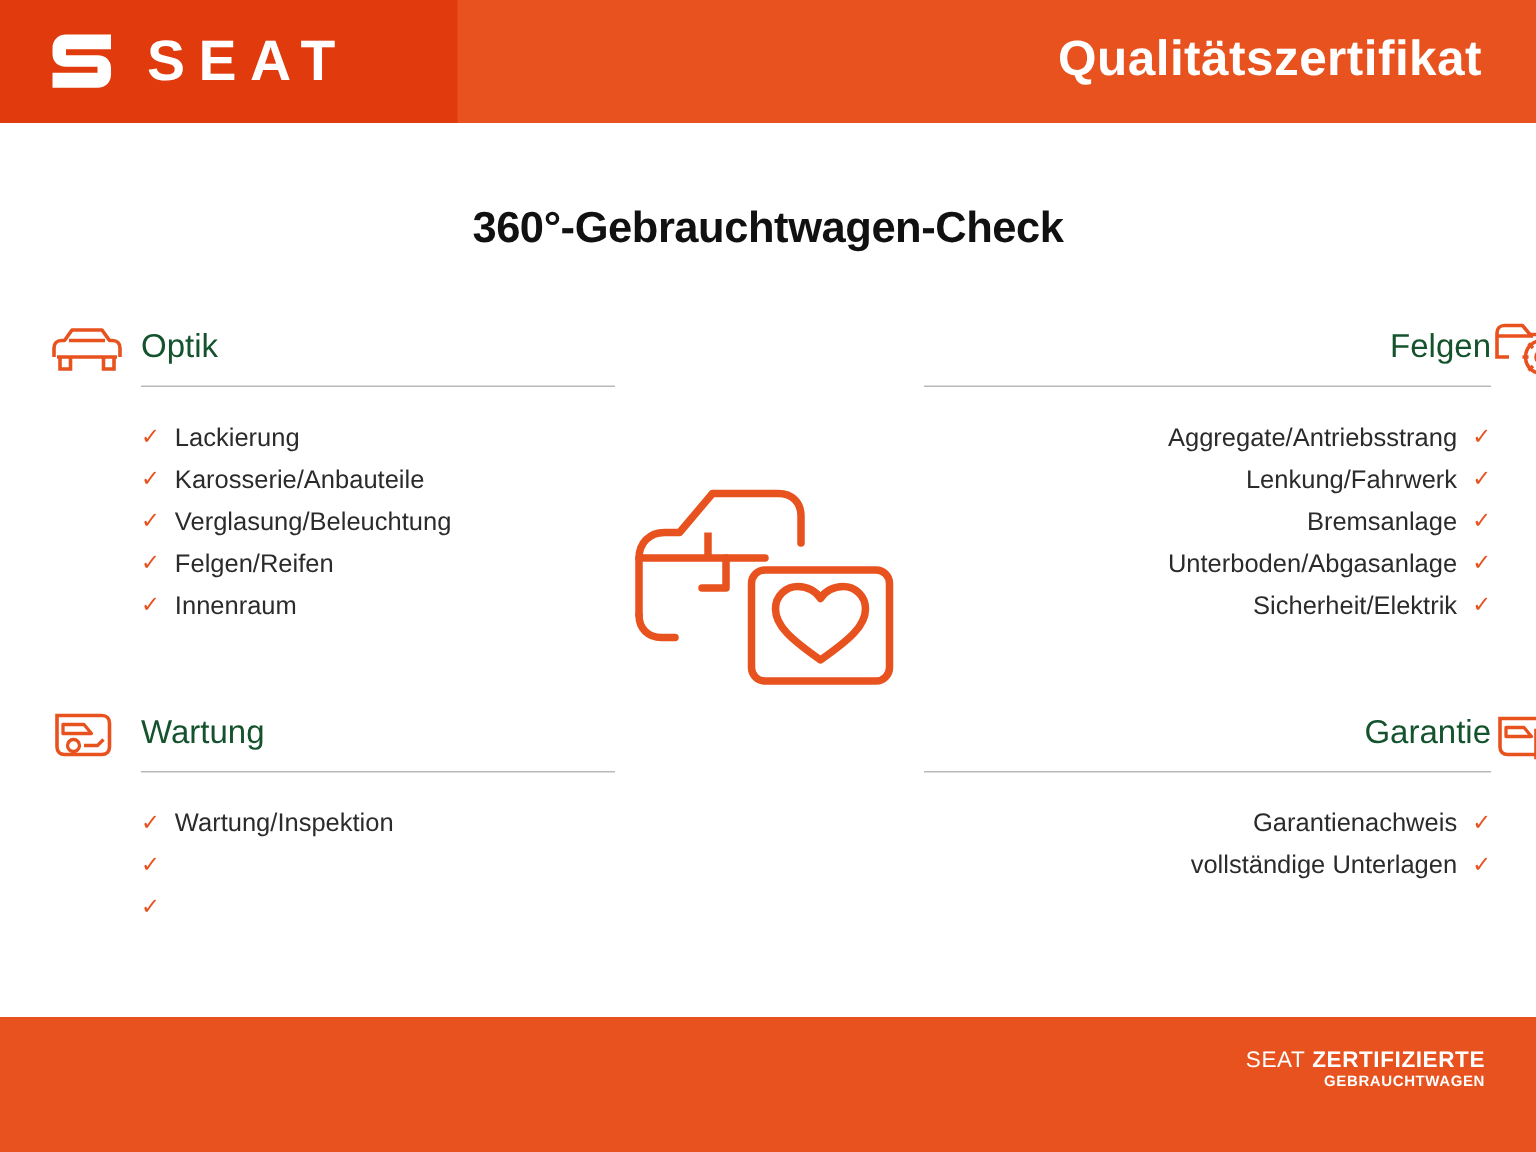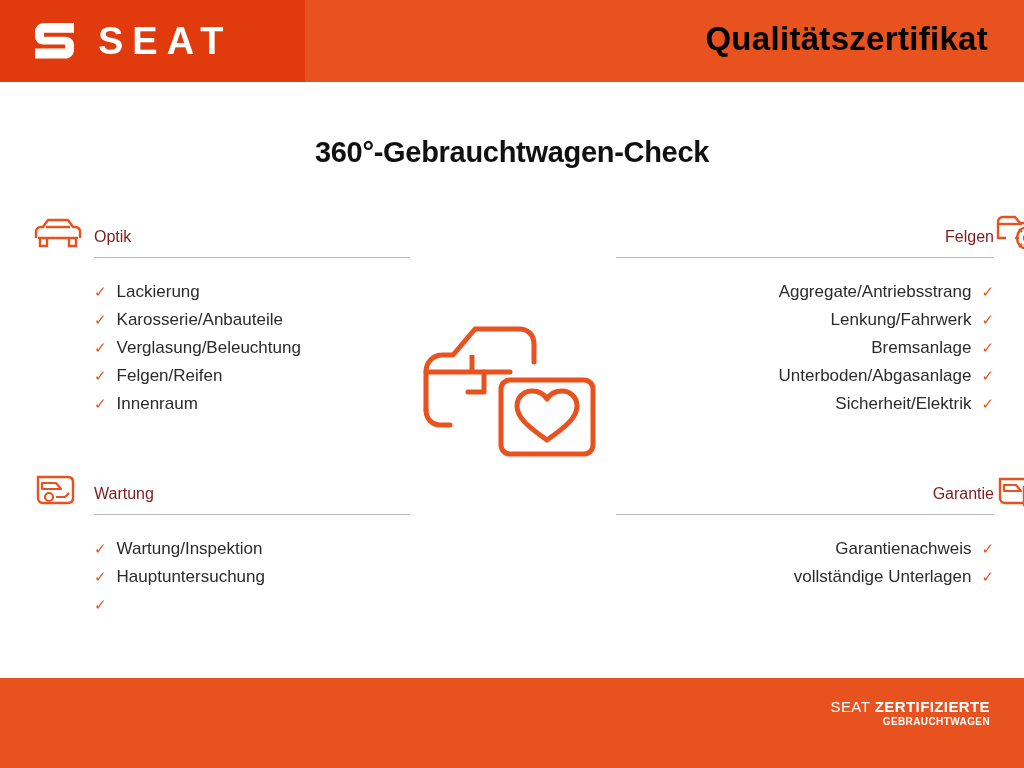--- a/index.html
+++ b/index.html
@@ -49,21 +49,21 @@
     font-size: 38px;
     font-weight: bold;
     letter-spacing: 9px;
     margin-left: 22px;
     line-height: 1;
   }
   .header-title {
     position: absolute;
     right: 36px;
     top: 20px;
-    color: #000000;
+    color: #ffffff;
     font-size: 33px;
     font-weight: bold;
     letter-spacing: 0.3px;
   }
 
   
   .main-title {
     position: absolute;
     top: 136px;
     left: 0;
@@ -85,24 +85,24 @@
   .sec-optik   { left: 32px;  top: 218px;  width: 378px; }
   .sec-technik { left: 616px; top: 218px;  width: 378px; }
   .sec-wartung { left: 32px;  top: 475px;  width: 378px; }
   .sec-garantie{ left: 616px; top: 475px;  width: 378px; }
 
   .sec-head {
     position: relative;
     height: 46px;
   }
   .sec-title {
-    font-size: 16px;
-    color: #7f1d1d;
-    position: absolute;
-    top: 10px;
+    font-size: 22px;
+    color: #14532d;
+    position: absolute;
+    top: 0;
   }
   .left .sec-title  { left: 62px; }
   .right .sec-title { right: 0; }
 
   .sec-rule {
     position: absolute;
     bottom: 6px;
     height: 1px;
     background: #b9b9b9;
   }
@@ -286,21 +286,20 @@
       <div class="sec-title">Wartung</div>
       <div class="sec-rule"></div>
     </div>
     <ul class="items">
       <li>
           <span class="check">✓</span>
           <span class="item-label">Wartung/Inspektion</span>
         </li>
       <li>
           <span class="check">✓</span>
-          <span class="item-label">Hauptuntersuchung</span>
         </li>
       <li>
           <span class="check">✓</span>
         </li>
     </ul>
   </div>
 
   <div class="section sec-garantie right">
     <div class="sec-head">
       <svg class="sec-icon" viewBox="0 0 52 42" aria-hidden="true">

